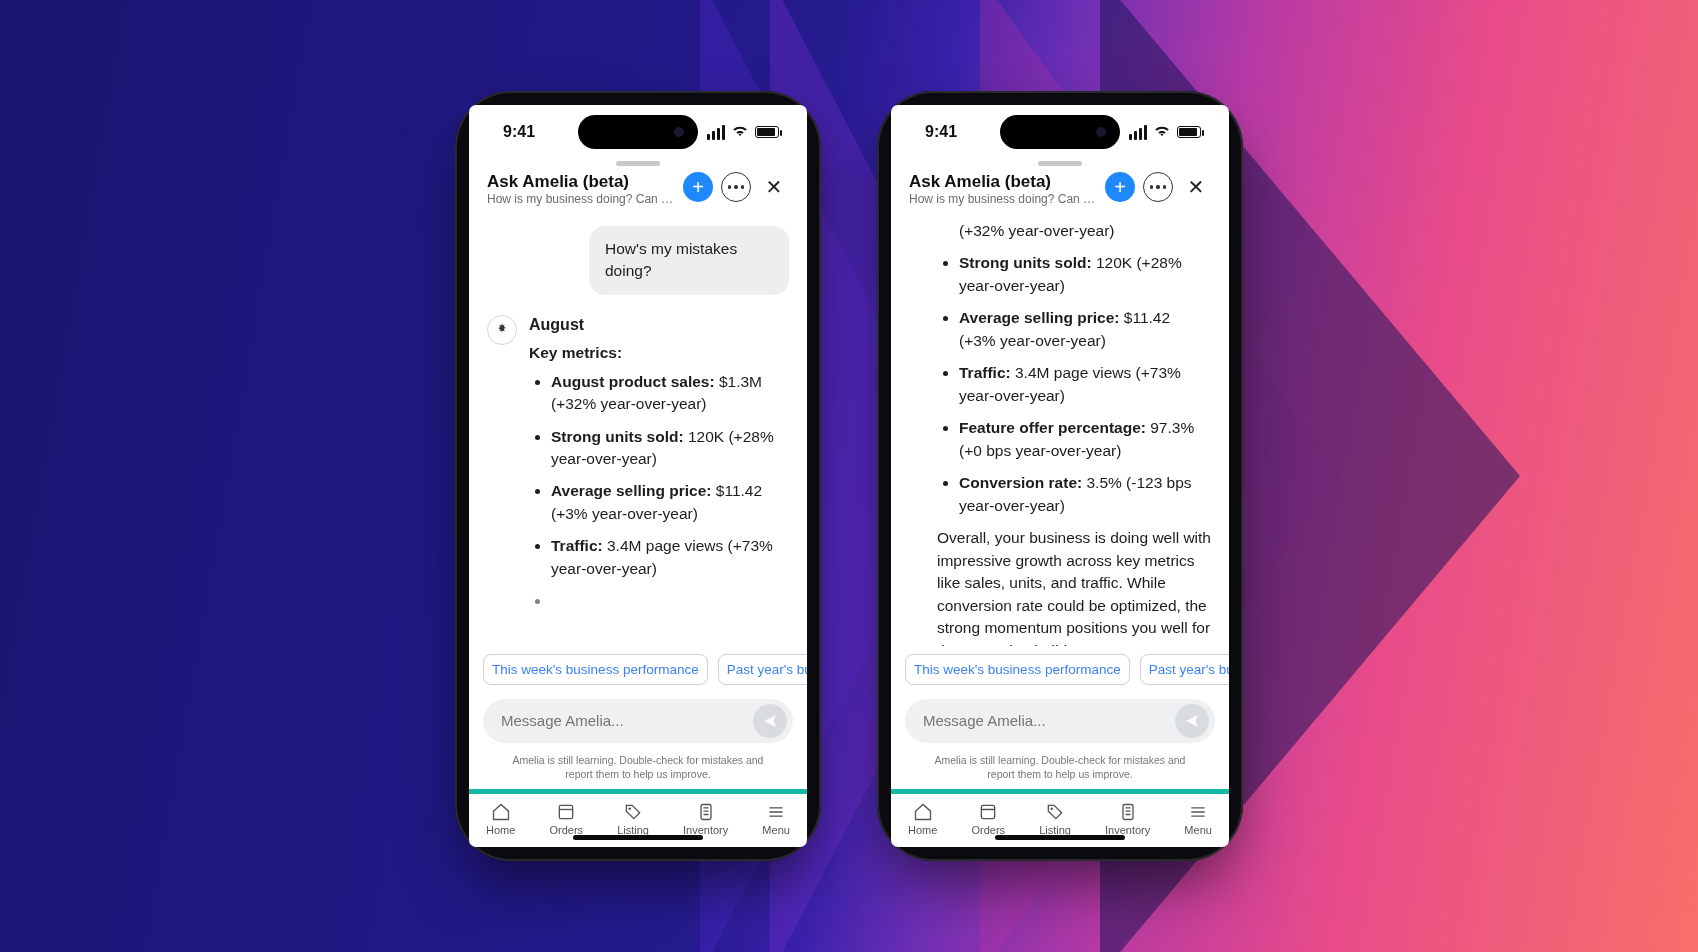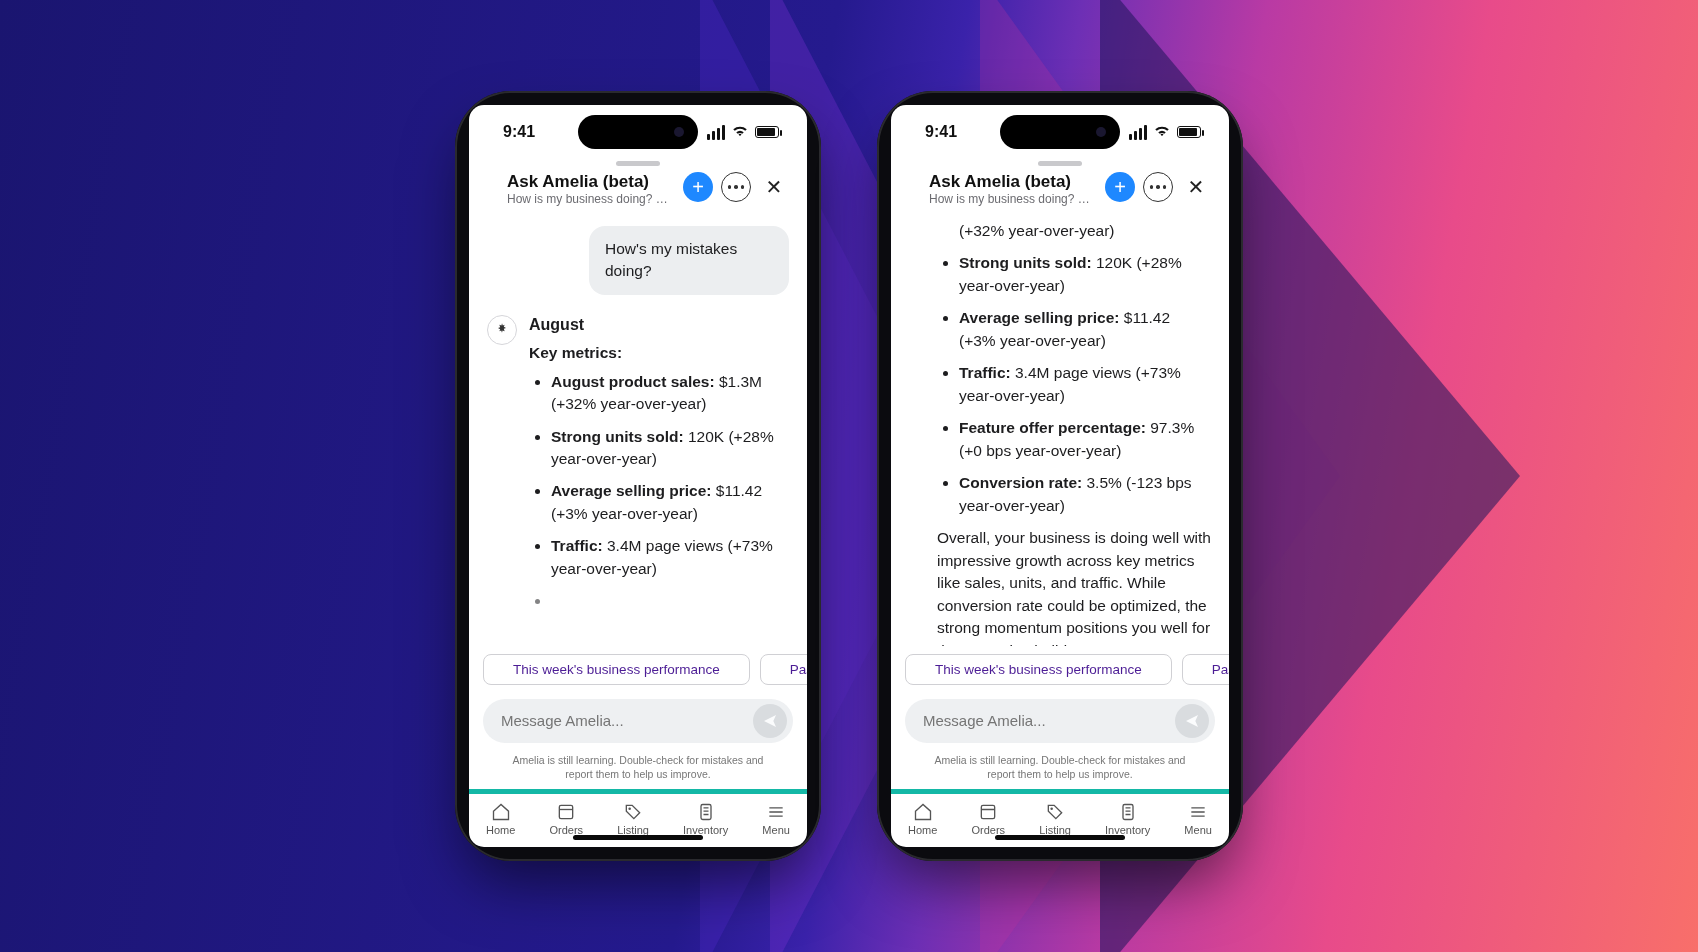--- a/index.html
+++ b/index.html
@@ -14,36 +14,36 @@
   .c2 { left:770px; top:-24px; border-left:260px solid rgba(120,50,210,.35); }
   .c3 { left:980px; top:-24px; border-left:360px solid rgba(200,50,160,.25); }
   .c4 { left:1100px; top:-24px; border-left:420px solid rgba(30,20,90,.55); }
 
   .phones { position:absolute; left:0; right:0; top:0; bottom:0; display:flex; gap:56px; align-items:center; justify-content:center; }
   .phone {
     width:366px; height:770px; background:#0b0b0f; border-radius:56px; padding:14px; position:relative;
     box-shadow: 0 30px 60px -10px rgba(0,0,0,.55), inset 0 0 0 2px #2a2a2e;
   }
   .screen {
-    width:100%; height:100%; background:#fff; border-radius:15px; position:relative; overflow:hidden;
+    width:100%; height:100%; background:#fff; border-radius:7px; position:relative; overflow:hidden;
     display:flex; flex-direction:column;
   }
   .island { position:absolute; top:10px; left:50%; transform:translateX(-50%); width:120px; height:34px; background:#000; border-radius:20px; z-index:5;}
   .island::after{content:"";position:absolute;right:14px;top:50%;transform:translateY(-50%);width:10px;height:10px;border-radius:50%;background:#1a1730;}
   .statusbar { height:54px; display:flex; align-items:center; justify-content:space-between; padding:0 28px 0 34px; font-weight:600; font-size:16px; color:#111;}
   .statusbar .right { display:flex; gap:6px; align-items:center; }
   .sig { display:flex; gap:2px; align-items:flex-end;}
   .sig span{width:3px;background:#111;border-radius:1px;}
   .sig span:nth-child(1){height:6px}.sig span:nth-child(2){height:9px}.sig span:nth-child(3){height:12px}.sig span:nth-child(4){height:15px}
   .batt{width:24px;height:12px;border:1.5px solid #111;border-radius:3px;position:relative;}
   .batt::after{content:"";position:absolute;right:-4px;top:3px;width:2px;height:6px;background:#111;border-radius:1px;}
   .batt::before{content:"";position:absolute;left:1px;top:1px;bottom:1px;width:18px;background:#111;border-radius:1px;}
 
   .grabber{width:44px;height:5px;background:#c9c9cc;border-radius:3px;margin:2px auto 6px;}
-  .header{display:flex;align-items:flex-start;padding:0 18px 10px;gap:8px;margin-left:20px;}
+  .header{display:flex;align-items:flex-start;padding:0 18px 10px;gap:8px;}
   .header .titles{flex:1;min-width:0;}
   .header h1{font-size:17px;font-weight:700;color:#111;}
   .header .sub{font-size:12px;color:#6b6b70;white-space:nowrap;overflow:hidden;text-overflow:ellipsis;}
   .hicn{width:30px;height:30px;border-radius:50%;display:flex;align-items:center;justify-content:center;flex:none;}
   .plus{background:#1e88ff;color:#fff;font-size:20px;line-height:1;}
   .more{border:1.8px solid #333;}
   .more span{display:flex;gap:3px;}
   .more span i{width:3.5px;height:3.5px;background:#333;border-radius:50%;}
   .close{font-size:20px;font-weight:300;color:#222;}
 
@@ -57,21 +57,21 @@
   .intro{margin-bottom:10px;}
   .km{font-weight:700;margin-bottom:6px;}
   ul.metrics{list-style:disc;padding-left:22px;}
   ul.metrics li{margin-bottom:10px;}
   ul.metrics li b{font-weight:700;}
   .summary{margin-top:6px;}
   .fade{position:relative;}
   .fade::after{content:"";position:absolute;left:0;right:0;bottom:0;height:30px;background:linear-gradient(rgba(255,255,255,0),#fff);}
 
   .chips{display:flex;gap:10px;padding:8px 14px;overflow:hidden;}
-  .chip{border:1px solid #d0d0d4;border-radius:8px;padding:7px 29px;font-size:13.5px;color:#4c1d95;background:#fff;white-space:nowrap;flex:none;}
+  .chip{border:1px solid #d0d0d4;border-radius:8px;padding:7px 8px;font-size:13.5px;color:#3b82f6;background:#fff;white-space:nowrap;flex:none;}
   .chip.cut{margin-right:-20px;}
 
   .inputrow{padding:6px 14px 6px;}
   .field{background:#eef0f2;border-radius:26px;height:44px;display:flex;align-items:center;padding:0 6px 0 18px;gap:14px;}
   .field input{flex:1;border:none;background:transparent;font-size:15px;color:#555;outline:none;}
   .sendbtn{width:34px;height:34px;border-radius:50%;background:#d9dcdf;display:flex;align-items:center;justify-content:center;color:#f8f9fa;}
   .sendbtn svg{width:16px;height:16px;fill:#fbfcfd;}
   .disclaim{font-size:10.5px;color:#777;text-align:center;padding:4px 30px 8px;line-height:1.35;}
 
   .tabbar{height:58px;border-top:5px solid #14b8a6;display:flex;justify-content:space-around;align-items:center;padding-bottom:4px;}

